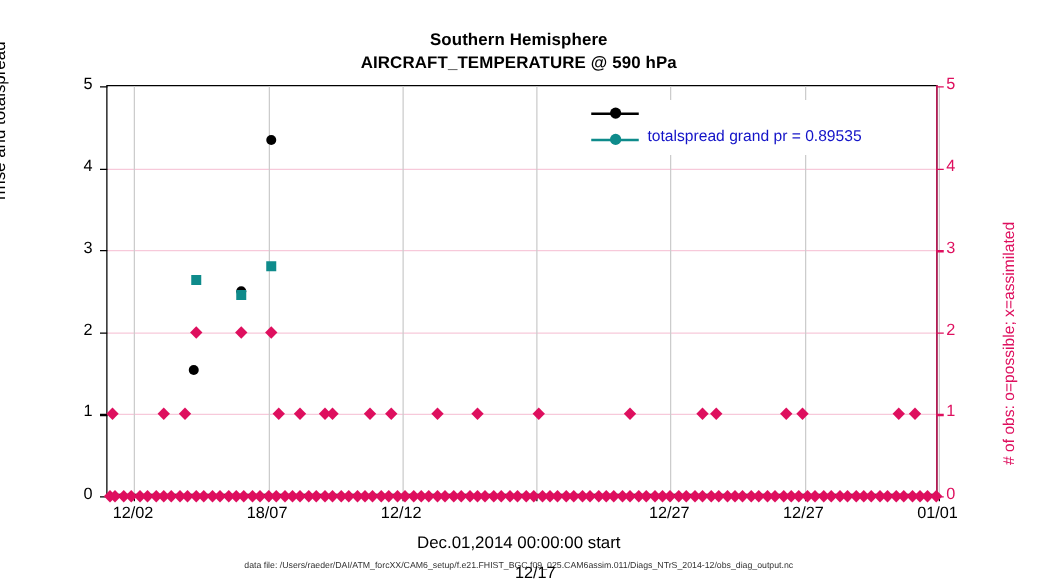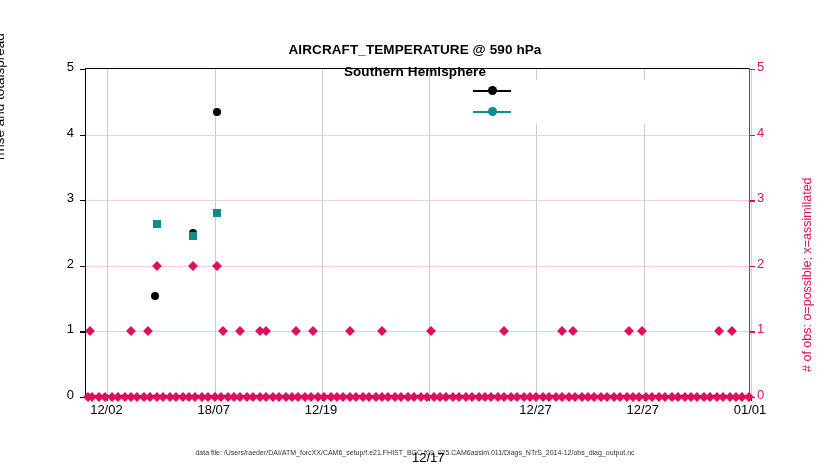--- a/index.html
+++ b/index.html
@@ -9,21 +9,21 @@
     -webkit-font-smoothing:antialiased;
     overflow:hidden;position:relative;
   }
   #fig{position:absolute;left:0;top:0;width:830px;height:470px;}
 
   
   .title{
     position:absolute;left:0;width:830px;text-align:center;
     font-weight:bold;color:#000;font-size:13.5px;letter-spacing:.1px;
   }
-  #title-line1{top:24px;margin-top:40px;}
+  #title-line1{top:24px;}
   #title-line2{top:42px;}
 
   
   #plot{
     position:absolute;left:85px;top:68px;width:665px;height:328px;
     border:1.2px solid #000;box-sizing:border-box;background:transparent;
   }
   
   #right-spine{
     position:absolute;left:749px;top:68px;width:1.4px;height:329px;
@@ -104,20 +104,21 @@
 </head>
 <body>
 
 <div id="fig">
 
   <div class="title" id="title-line1">Southern Hemisphere</div>
   <div class="title" id="title-line2">AIRCRAFT_TEMPERATURE @ 590 hPa</div>
 
   <div id="ylabel-left">rmse and totalspread</div>
   <div id="ylabel-right"># of obs: o=possible; x=assimilated</div>
+  <div id="xlabel">Dec.01,2014 00:00:00 start</div>
   <div id="datafile">data file: /Users/raeder/DAI/ATM_forcXX/CAM6_setup/f.e21.FHIST_BGC.f09_025.CAM6assim.011/Diags_NTrS_2014-12/obs_diag_output.nc</div>
 
   <div id="plot">
     <div id="grid-layer">
         <div class="gridline-h" style="top: 262.4px; background: rgb(247, 201, 218);"></div>
         <div class="gridline-h" style="top: 196.8px; background: rgb(247, 201, 218);"></div>
         <div class="gridline-h" style="top: 131.2px; background: rgb(247, 201, 218);"></div>
         <div class="gridline-h" style="top: 65.6px; background: rgb(247, 201, 218);"></div>
         <div class="gridline-v" style="left: 21.4516px; background: rgb(204, 204, 204);"></div>
         <div class="gridline-v" style="left: 128.71px; background: rgb(204, 204, 204);"></div>
@@ -292,31 +293,32 @@
       <div class="ylab-left" style="top: 264.8px;">2</div>
       <div class="ylab-right" style="top: 264.8px;">2</div>
       <div class="ylab-left" style="top: 199.2px;">3</div>
       <div class="ylab-right" style="top: 199.2px;">3</div>
       <div class="ylab-left" style="top: 133.6px;">4</div>
       <div class="ylab-right" style="top: 133.6px;">4</div>
       <div class="ylab-left" style="top: 68px;">5</div>
       <div class="ylab-right" style="top: 68px;">5</div>
       <div class="xlab" style="left: 106.452px;">12/02</div>
       <div class="xlab" style="left: 213.71px;">18/07</div>
-      <div class="xlab" style="left: 320.968px;">12/19</div>
+      <div class="xlab" style="left: 320.968px;">12/12</div>
       <div class="xlab" style="left: 428.226px; margin-top: 48px;">12/17</div>
       <div class="xlab" style="left: 535.484px;">12/27</div>
       <div class="xlab" style="left: 642.742px;">12/27</div>
       <div class="xlab" style="left: 750px;">01/01</div>
     </div>
 
   <div id="legend">
     <div class="legend-row">
       <div class="legend-line" style="background: rgb(0, 0, 0);"></div>
       <div class="legend-dot" style="background: rgb(0, 0, 0);"></div>
     </div>
     <div class="legend-row">
       <div class="legend-line" style="background: rgb(14, 139, 139);"></div>
       <div class="legend-dot" style="background: rgb(14, 139, 139);"></div>
+      <div class="legend-text">totalspread grand pr = 0.89535</div>
     </div>
   </div>
 
 </div>
 
 </body></html>

